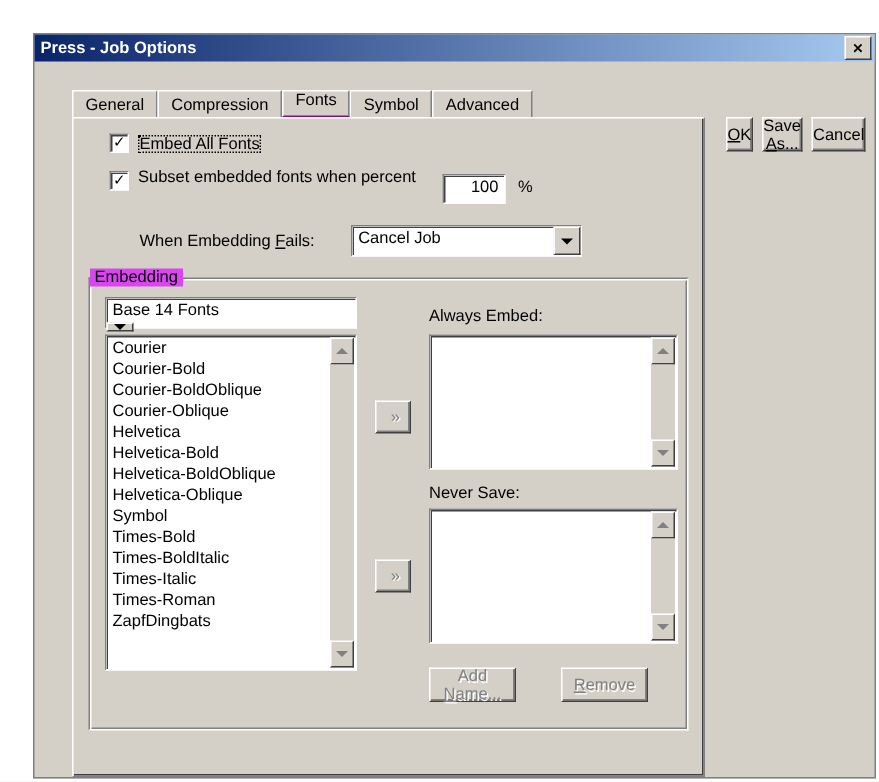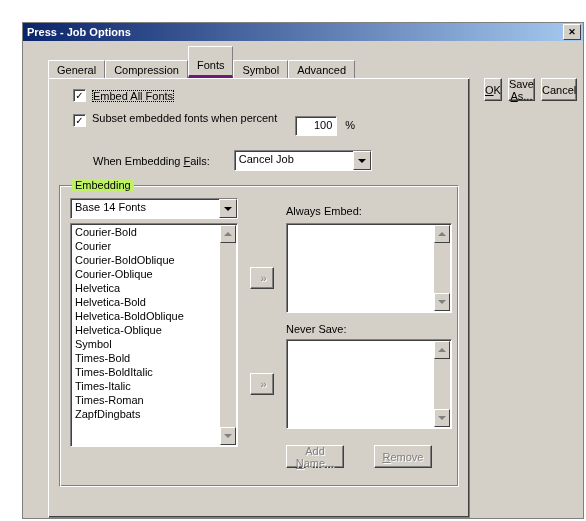--- a/index.html
+++ b/index.html
@@ -49,23 +49,23 @@
   .tab {
     padding: 3px 8px 3px 8px;
     border-top: 1px solid #fff; border-left: 1px solid #fff;
     border-right: 1px solid #808080;
     background: #d4d0c8;
     margin-right: 0px;
     position: relative;
     top: 1px;
   }
   .tab.active {
-    padding-top: 12px; padding-bottom: 4px;
+    padding-top: 0; padding-bottom: 4px;
     top: 0;
-    border-bottom: 3px solid #701a75;
+    border-bottom: 1px solid #701a75;
     z-index: 2;
   }
   .tab-panel {
     position: absolute; left: 22px; top: 34px; width: 422px; height: 440px;
     border-top: 1px solid #fff; border-left: 1px solid #fff;
     border-right: 1px solid #808080; border-bottom: 1px solid #808080;
     box-shadow: inset -1px -1px 0 #404040;
     background: #d4d0c8;
     box-sizing: border-box;
     padding: 8px 10px;
@@ -119,22 +119,22 @@
 
   .groupbox {
     position: relative;
     border-top: 1px solid #808080; border-left: 1px solid #808080;
     border-right: 1px solid #fff; border-bottom: 1px solid #fff;
     box-shadow: inset 1px 1px 0 #fff, inset -1px -1px 0 #808080;
     padding: 12px 10px 10px 10px;
     box-sizing: border-box;
   }
   .groupbox .legend {
-    position: absolute; top: -7px; left: 12px;
-    background: #bef264; padding: 0 3px;
+    position: absolute; top: -7px; left: 0;
+    background: #d946ef; padding: 0 3px;
   }
 
   .listbox {
     background: #fff;
     border-top: 1px solid #808080; border-left: 1px solid #808080;
     border-right: 1px solid #fff; border-bottom: 1px solid #fff;
     box-shadow: inset 1px 1px 0 #404040;
     box-sizing: border-box;
     overflow: hidden;
     position: relative;
@@ -229,44 +229,44 @@
             <div>Subset embedded fonts when percent</div>
           </div>
           <div class="textbox" style="width:42px; margin-left:18px; margin-top:4px; text-align:right;"><span>100</span></div>
           <span style="margin-left:8px; margin-top:7px;">%</span>
         </div>
 
         <div class="row" style="margin-left:34px; margin-top:14px;">
           <span class="label">
             <span>When Embedding </span><span class="underline-access">F</span><span>ails:</span>
           </span>
-          <div class="dropdown" style="width:138px; margin-left:24px;">
+          <div class="dropdown" style="width:154px; margin-left:24px;">
             <div class="dd-text">Cancel Job</div>
             <div class="dd-btn">
                 <div class="tri-down"></div>
               </div>
           </div>
         </div>
 
         <div class="groupbox" style="margin-top:14px; height:302px;">
           <div class="legend">Embedding</div>
 
-          <div class="dropdown" style="width:168px;">
+          <div class="dropdown" style="width:168px;flex-direction:column;">
             <div class="dd-text">Base 14 Fonts</div>
             <div class="dd-btn">
                 <div class="tri-down"></div>
               </div>
           </div>
 
           <div style="position:relative; height:256px; margin-top:4px;">
 
             <div class="listbox" id="font-list" style="position:absolute; left:0; top:0; width:168px; height:224px;">
               <div class="lb-content">
+                  <div class="lb-item">Courier</div>
                   <div class="lb-item">Courier-Bold</div>
-                  <div class="lb-item">Courier</div>
                   <div class="lb-item">Courier-BoldOblique</div>
                   <div class="lb-item">Courier-Oblique</div>
                   <div class="lb-item">Helvetica</div>
                   <div class="lb-item">Helvetica-Bold</div>
                   <div class="lb-item">Helvetica-BoldOblique</div>
                   <div class="lb-item">Helvetica-Oblique</div>
                   <div class="lb-item">Symbol</div>
                   <div class="lb-item">Times-Bold</div>
                   <div class="lb-item">Times-BoldItalic</div>
                   <div class="lb-item">Times-Italic</div>

